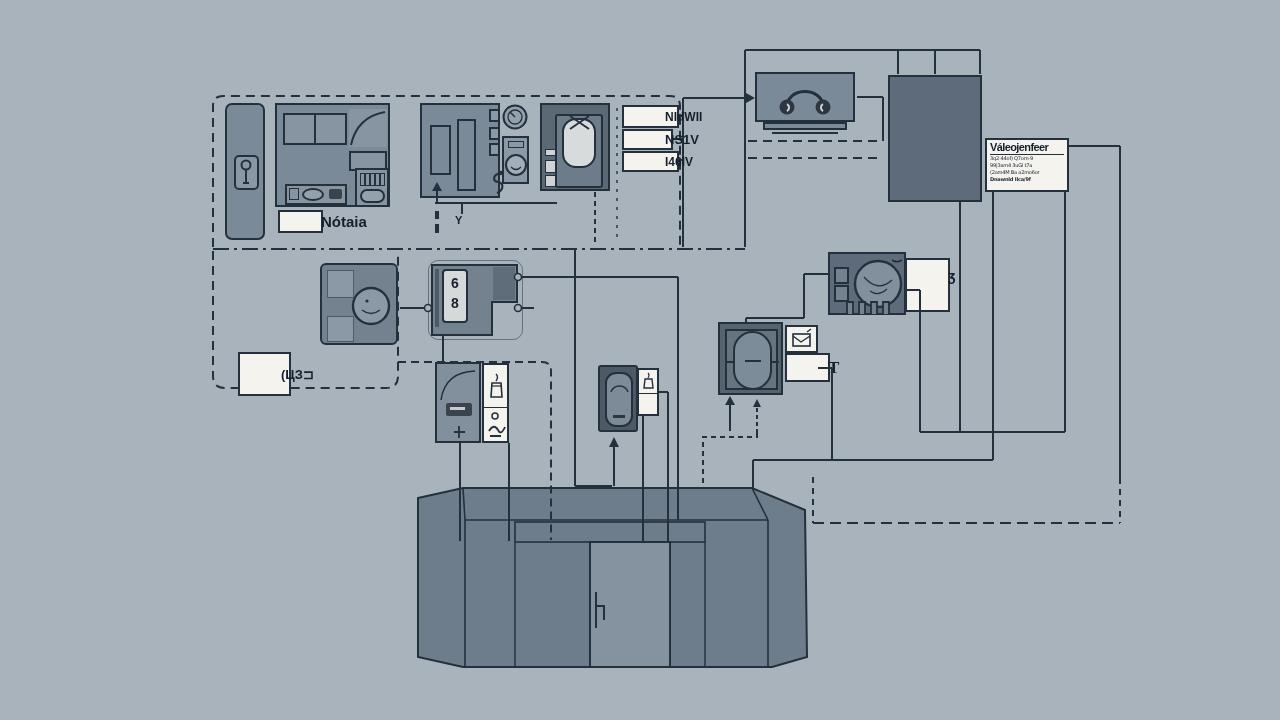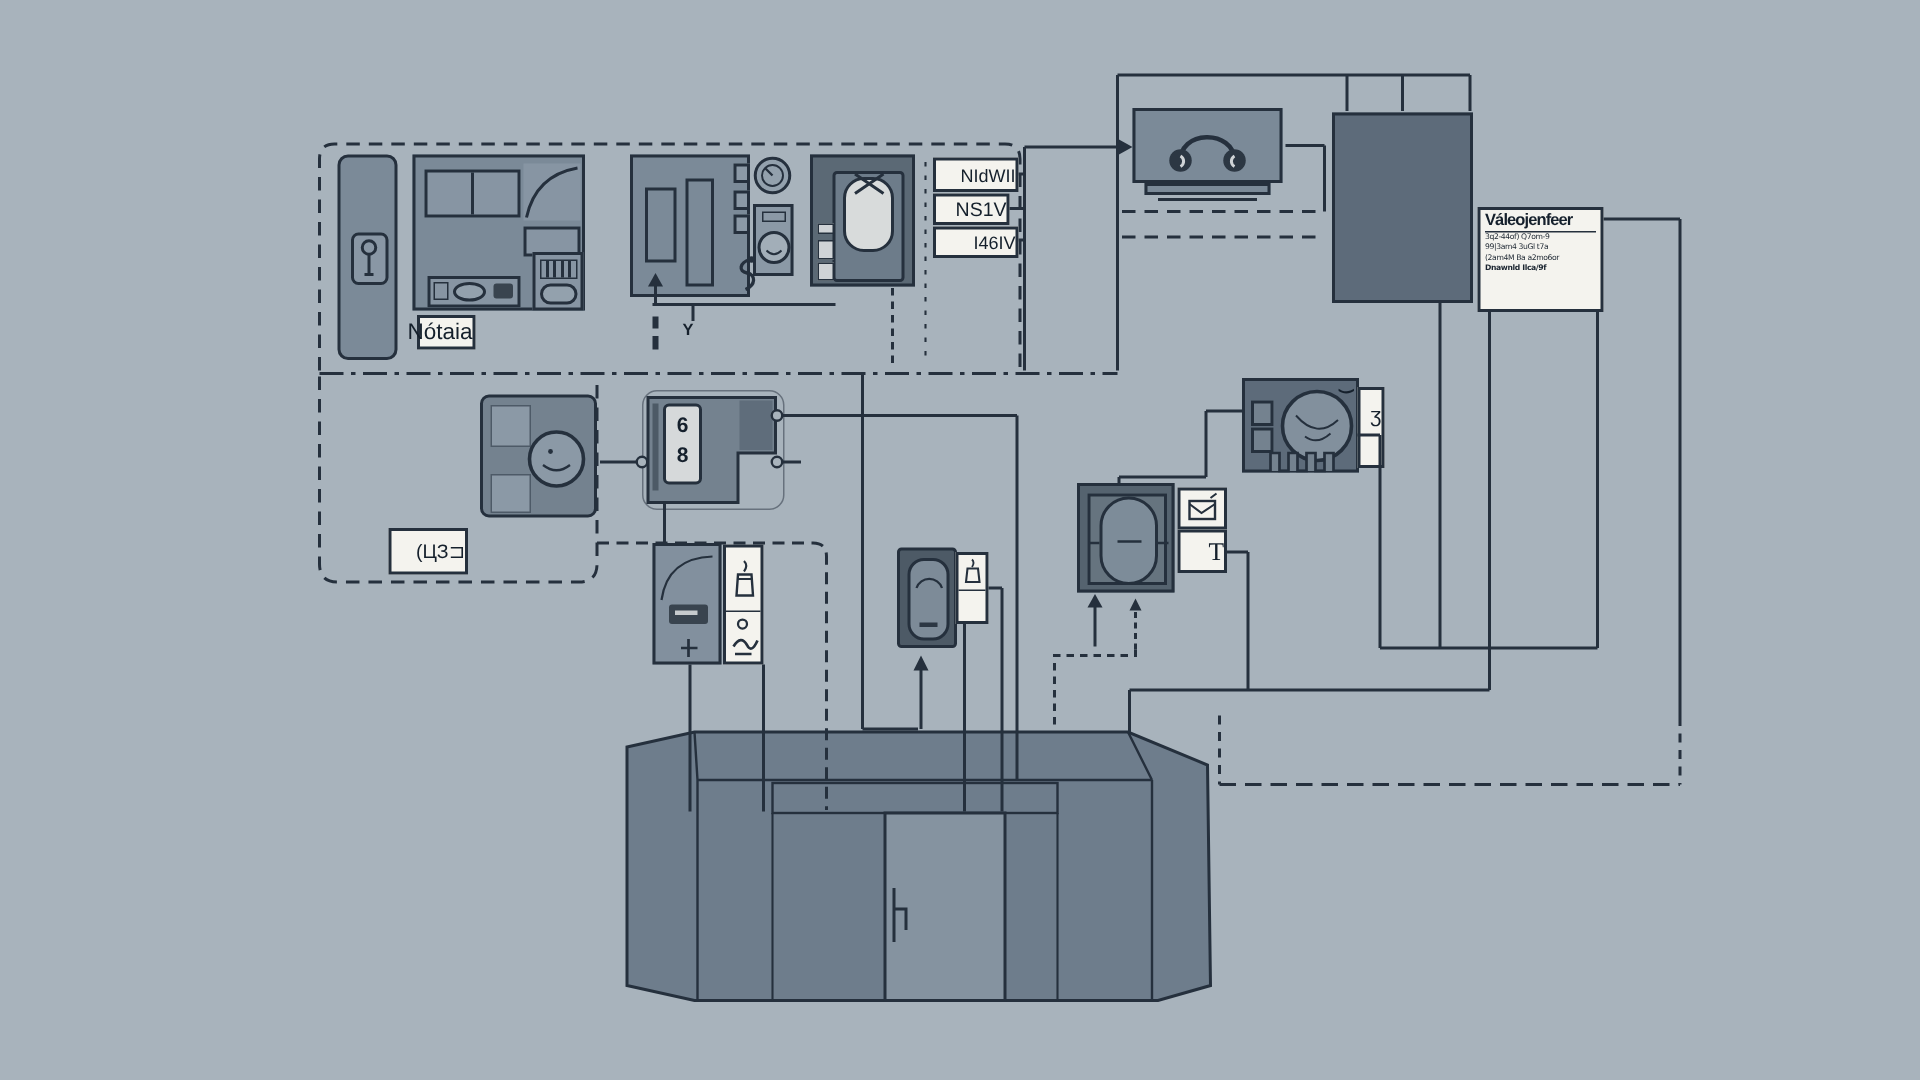--- a/index.html
+++ b/index.html
@@ -7,21 +7,21 @@
     --dark:#55636f; --darker:#4d5a66; --bigbox:#5d6b7a; --bld:#6e7d8c; --door:#8593a0;
     --paper:#f4f3ee;
   }
   html,body{margin:0;padding:0;background:#888;}
   #canvas{position:relative;width:1280px;height:720px;background:var(--bg);overflow:hidden;
           font-family:"Liberation Sans", sans-serif;color:#15202c;}
   .abs{position:absolute;}
   .dev{position:absolute;border:2px solid var(--line);box-sizing:border-box;background:var(--med);}
   .sub{position:absolute;border:2px solid var(--line);box-sizing:border-box;}
   .lbl{position:absolute;border:2px solid var(--line);box-sizing:border-box;background:var(--paper);
-       display:flex;align-items:center;justify-content:flex-end;font-weight:normal;}
+       display:flex;align-items:center;justify-content:flex-start;font-weight:bold;padding-left:41px;}
   .tiny{font-size:6px;line-height:7px;letter-spacing:-0.3px;color:#1b2530;font-family:"DejaVu Sans",sans-serif;transform-origin:0 0;}
   svg{display:block;}
   .noptr{pointer-events:none;}
 </style>
 </head>
 <body>
 
 <div id="canvas">
 
   <div class="dev" style="left:225px;top:103px;width:40px;height:137px;border-radius:7px;">
@@ -281,29 +281,29 @@
   <div class="lbl" style="left:622px;top:105px;width:57px;height:23px;font-size:12px;">
     <span>NIdWII</span>
   </div>
   <div class="lbl" style="left:622px;top:129px;width:51px;height:21px;font-size:13px;">
     <span>NS1V</span>
   </div>
   <div class="lbl" style="left:622px;top:151px;width:57px;height:21px;font-size:12px;">
     <span>I46IV</span>
   </div>
 
-  <div class="lbl" style="left:259px;top:352px;width:53px;height:31px;font-size:13px;">
+  <div class="lbl" style="left:238px;top:352px;width:53px;height:44px;font-size:13px;">
     <span>(ЦЗ⊐</span>
   </div>
 
   <div class="abs" style="left:455px;top:214px;font-size:11px;font-weight:bold;">
     <span>Y</span>
   </div>
 
-  <div class="abs" style="left:985px;top:138px;width:84px;height:70px;background:var(--paper);border:2px solid var(--line);box-sizing:border-box;padding:1px 3px;">
+  <div class="abs" style="left:985px;top:138px;width:84px;height:54px;background:var(--paper);border:2px solid var(--line);box-sizing:border-box;padding:1px 3px;">
     <div style="font-weight:bold;font-size:11px;letter-spacing:-0.6px;border-bottom:1.5px solid var(--line);line-height:13px;">Váleojenfeer</div>
     <div class="tiny" style="transform:scale(.85);">3q2-44of) Q7om-9</div>
     <div class="tiny" style="transform:scale(.85);">99|3am4 3uGl t7a</div>
     <div class="tiny" style="transform:scale(.85);">(2am4M Ba a2mo6or</div>
     <div class="tiny" style="transform:scale(.85);font-weight:bold;">Dnawnld Ilca/9f</div>
   </div>
 
 
 </div>
 

